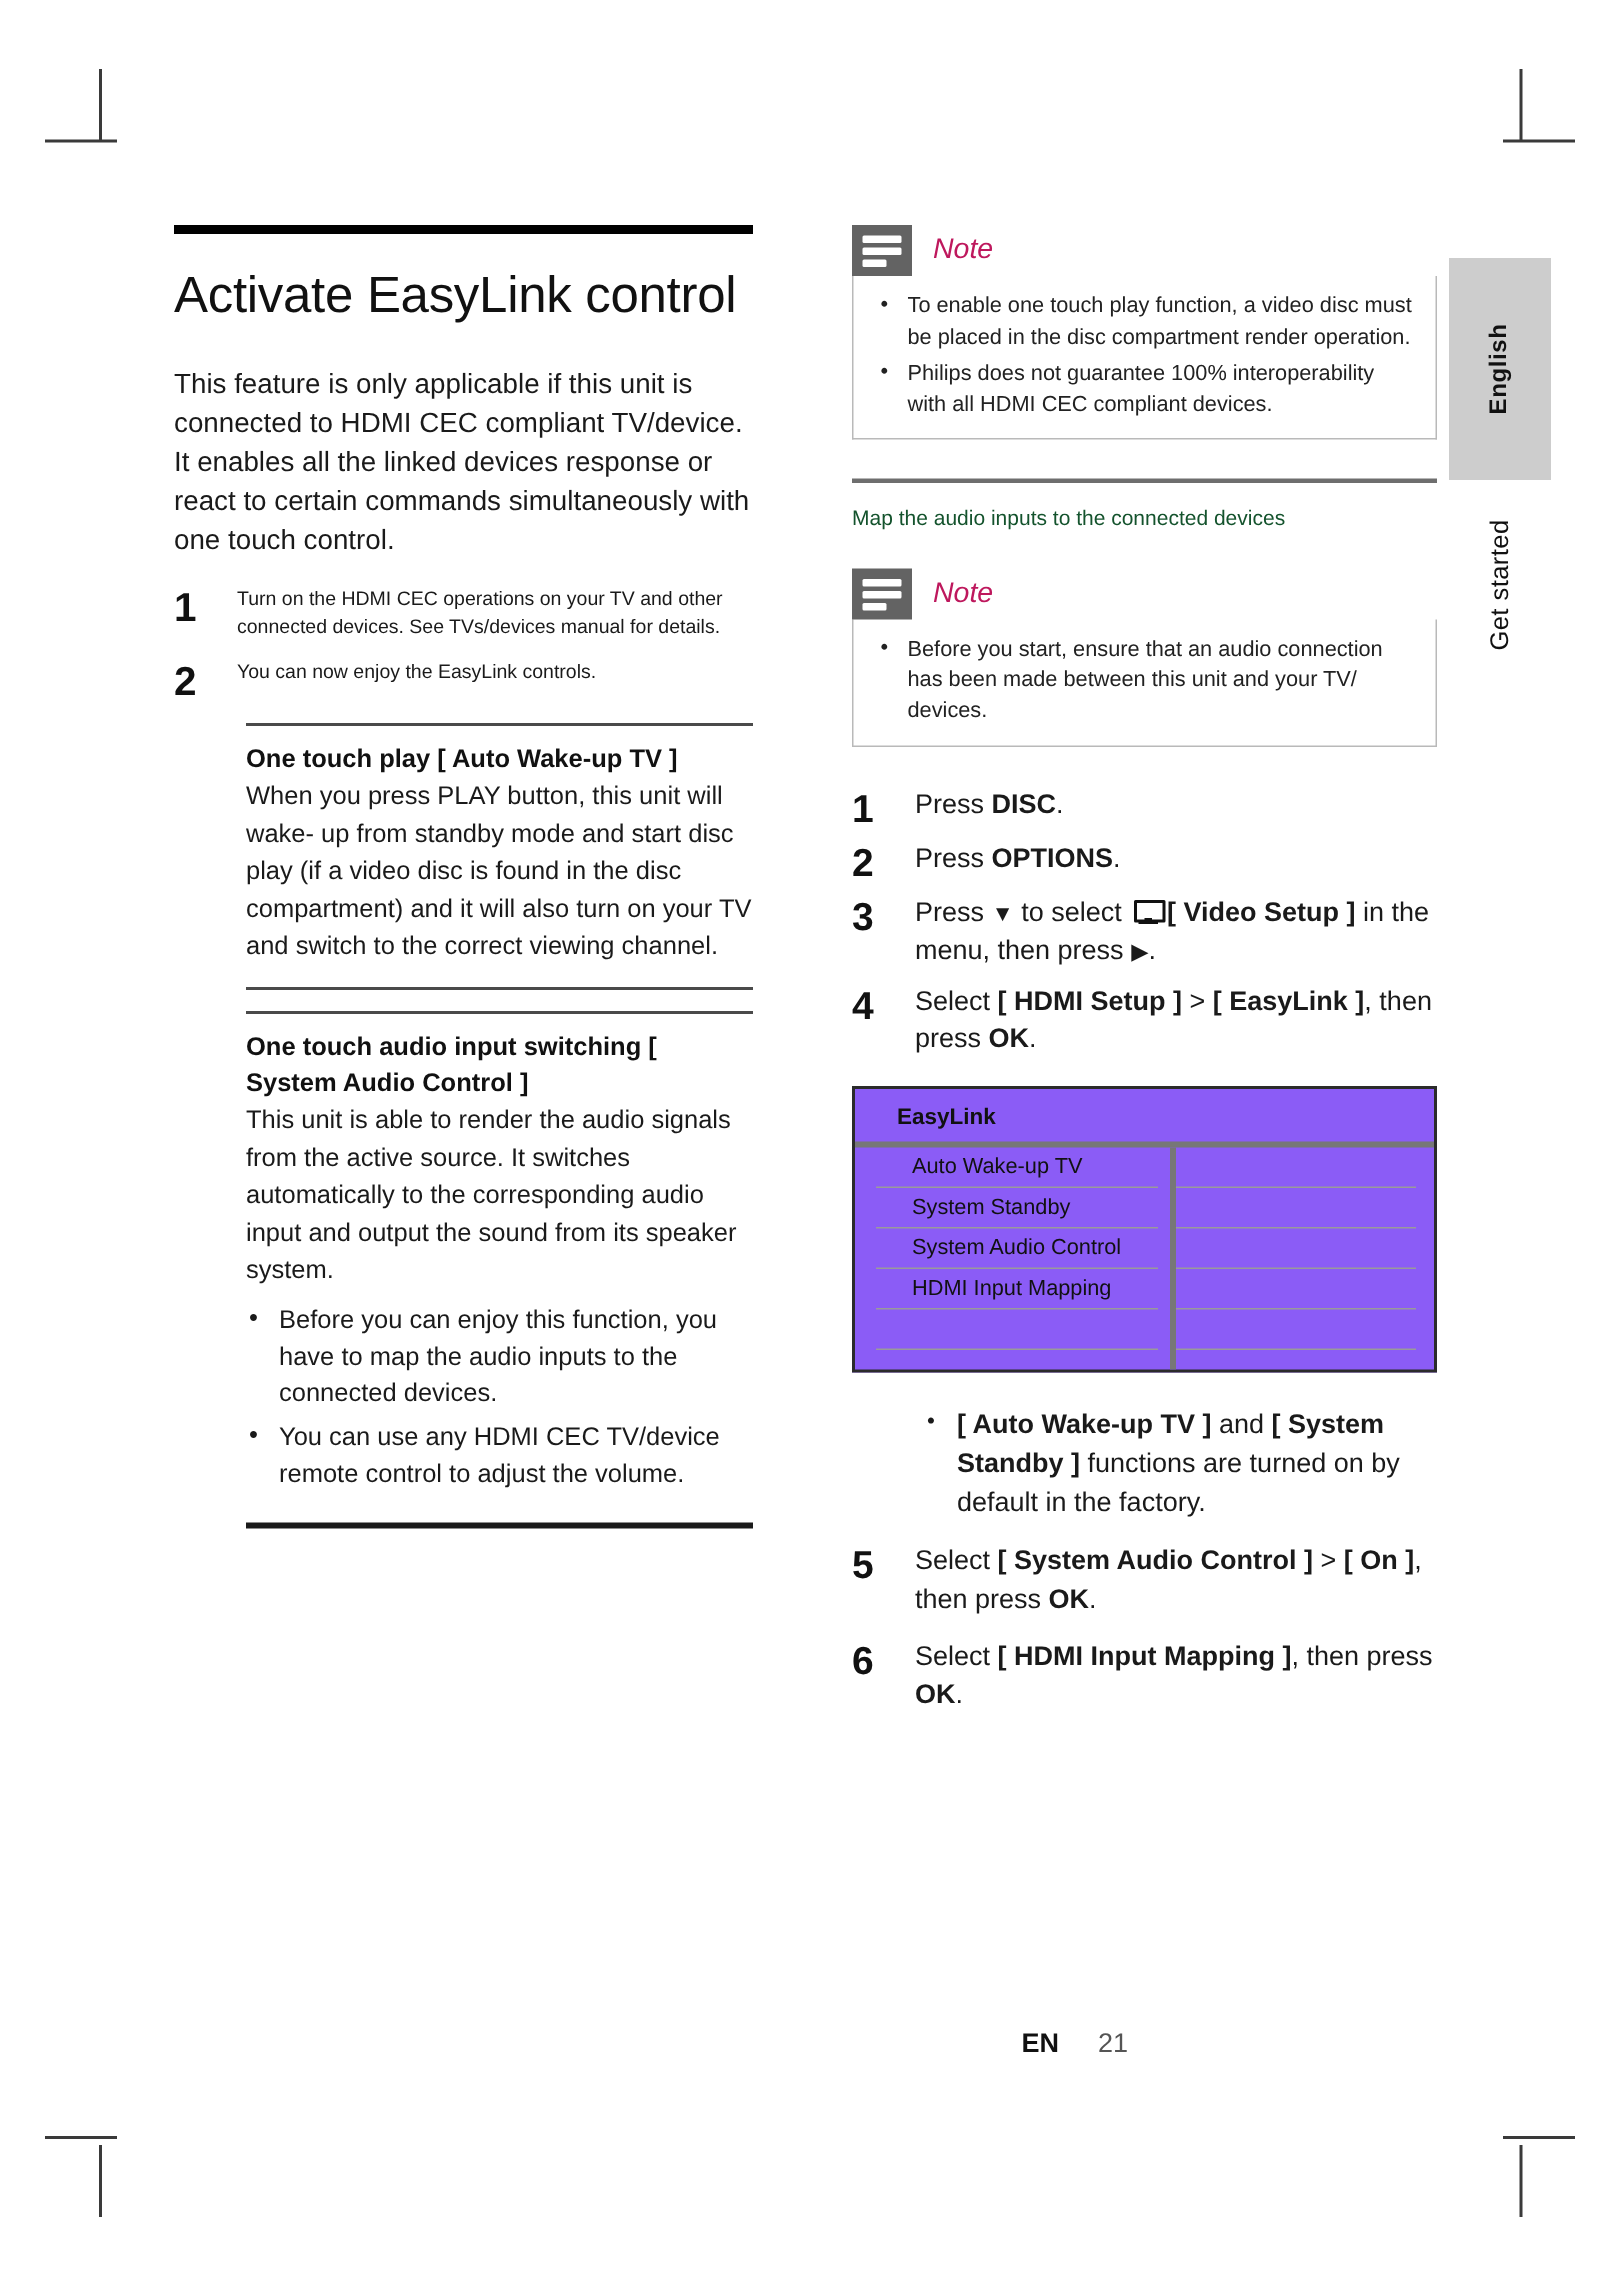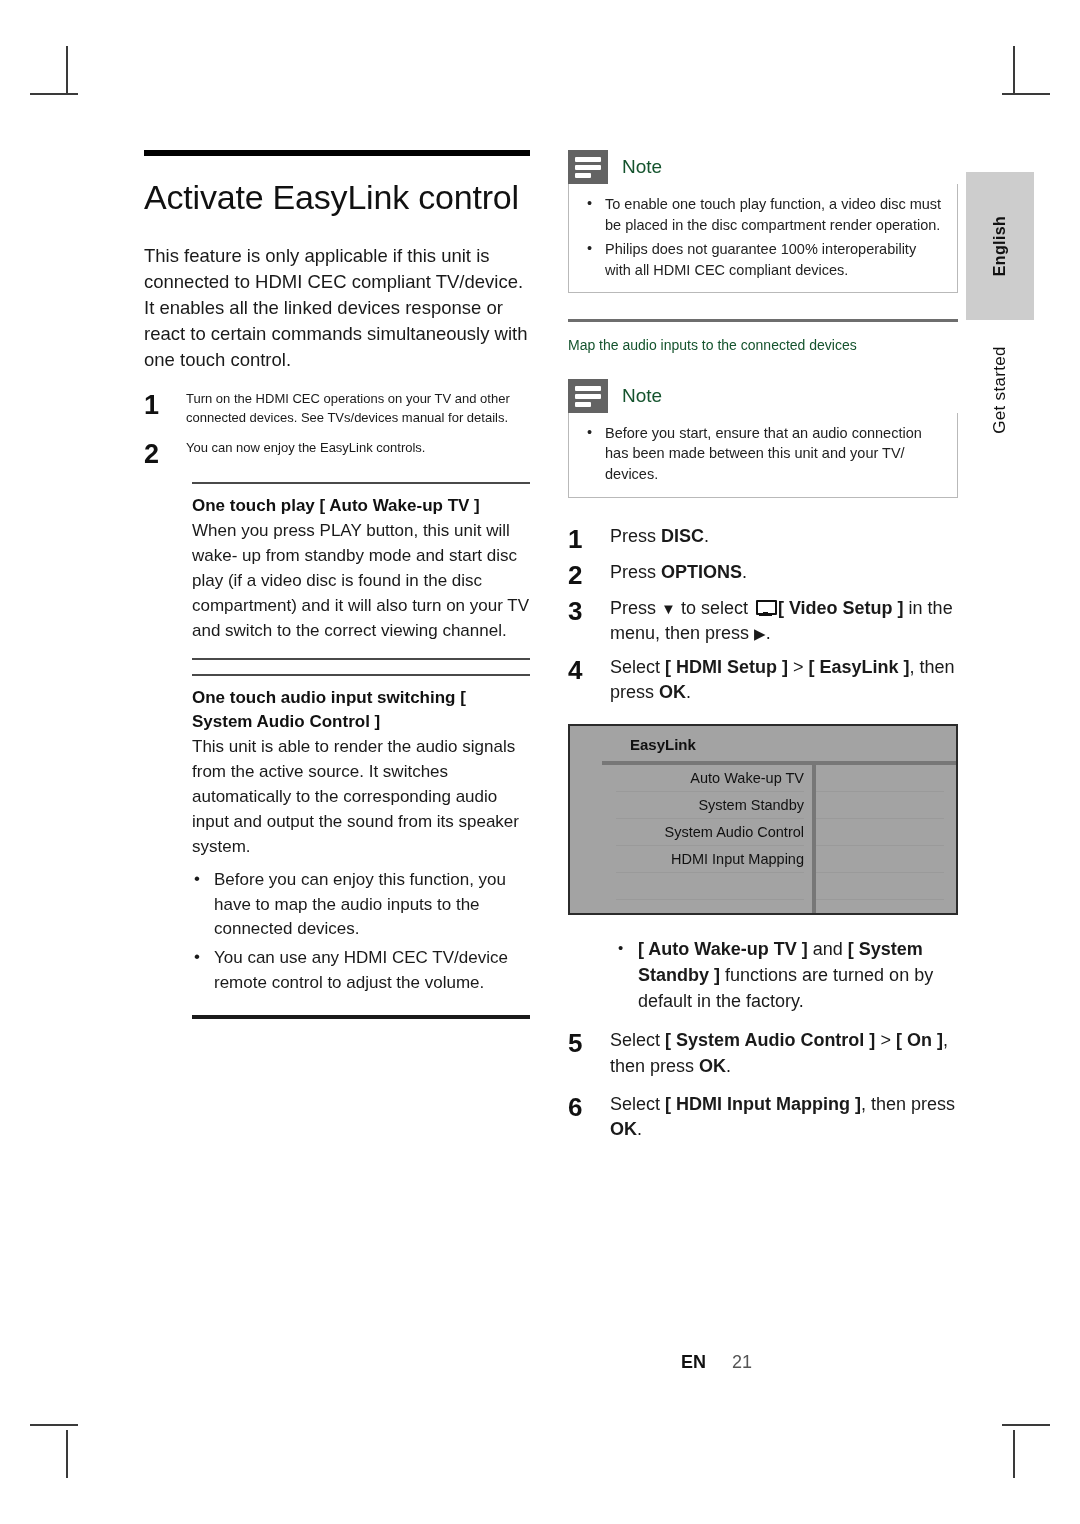--- a/index.html
+++ b/index.html
@@ -64,21 +64,21 @@
     transform: translate(-50%, -50%) rotate(-90deg);
     white-space: nowrap;
     font-size: 17px;
     color: #111;
     letter-spacing: .3px;
   }
 
   
   #col-left {
     position: absolute;
-    left: 144px;
+    left: 116px;
     top: 150px;
     width: 386px;
   }
   #col-right {
     position: absolute;
     left: 568px;
     top: 150px;
     width: 390px;
   }
 
@@ -214,22 +214,23 @@
     background: #ffffff;
     height: 5px;
     border-radius: 1px;
     display: block;
   }
   .note-icon i.b1 { top: 7px;  width: 26px; }
   .note-icon i.b2 { top: 15px; width: 26px; }
   .note-icon i.b3 { top: 23px; width: 16px; }
   .note-title {
     font-size: 19px;
-    color: #14532d;
+    color: #be185d;
     margin-left: 14px;
+    font-style: italic;
   }
   .note-body {
     border: 1px solid #b9b9b9;
     border-top: none;
     padding: 10px 14px 12px 14px;
   }
   .note-body ul {
     list-style: none;
     margin: 0;
     padding: 0;
@@ -247,23 +248,22 @@
     content: "\2022";
     position: absolute;
     left: 4px;
     top: -1px;
   }
 
   
   .osd {
     border: 2px solid #2b2b2b;
     margin: 18px 0 22px 0;
-    background: #a3a3a3;
+    background: #8b5cf6;
     font-family: "Liberation Sans", sans-serif;
-    padding-left: 32px;
   }
   .osd-head {
     font-size: 15px;
     font-weight: bold;
     padding: 10px 0 8px 28px;
     color: #111;
   }
   .osd-split {
     height: 4px;
     background: #777;
@@ -281,21 +281,21 @@
   .osd-row {
     height: 26px;
     line-height: 26px;
     border-bottom: 1px solid #9a9a9a;
     font-size: 14.5px;
     color: #111;
     padding-left: 24px;
     white-space: nowrap;
   }
   .osd-col-r .osd-row { padding-left: 0; margin-right: 12px; }
-  .osd-col-l .osd-row { margin-right: 8px; text-align: right; }
+  .osd-col-l .osd-row { margin-right: 8px; }
   .osd-row.last { border-bottom: none; }
 
   
   .ico-monitor {
     display: inline-block;
     width: 19px;
     height: 16px;
     position: relative;
     vertical-align: -2px;
     margin: 0 3px;

